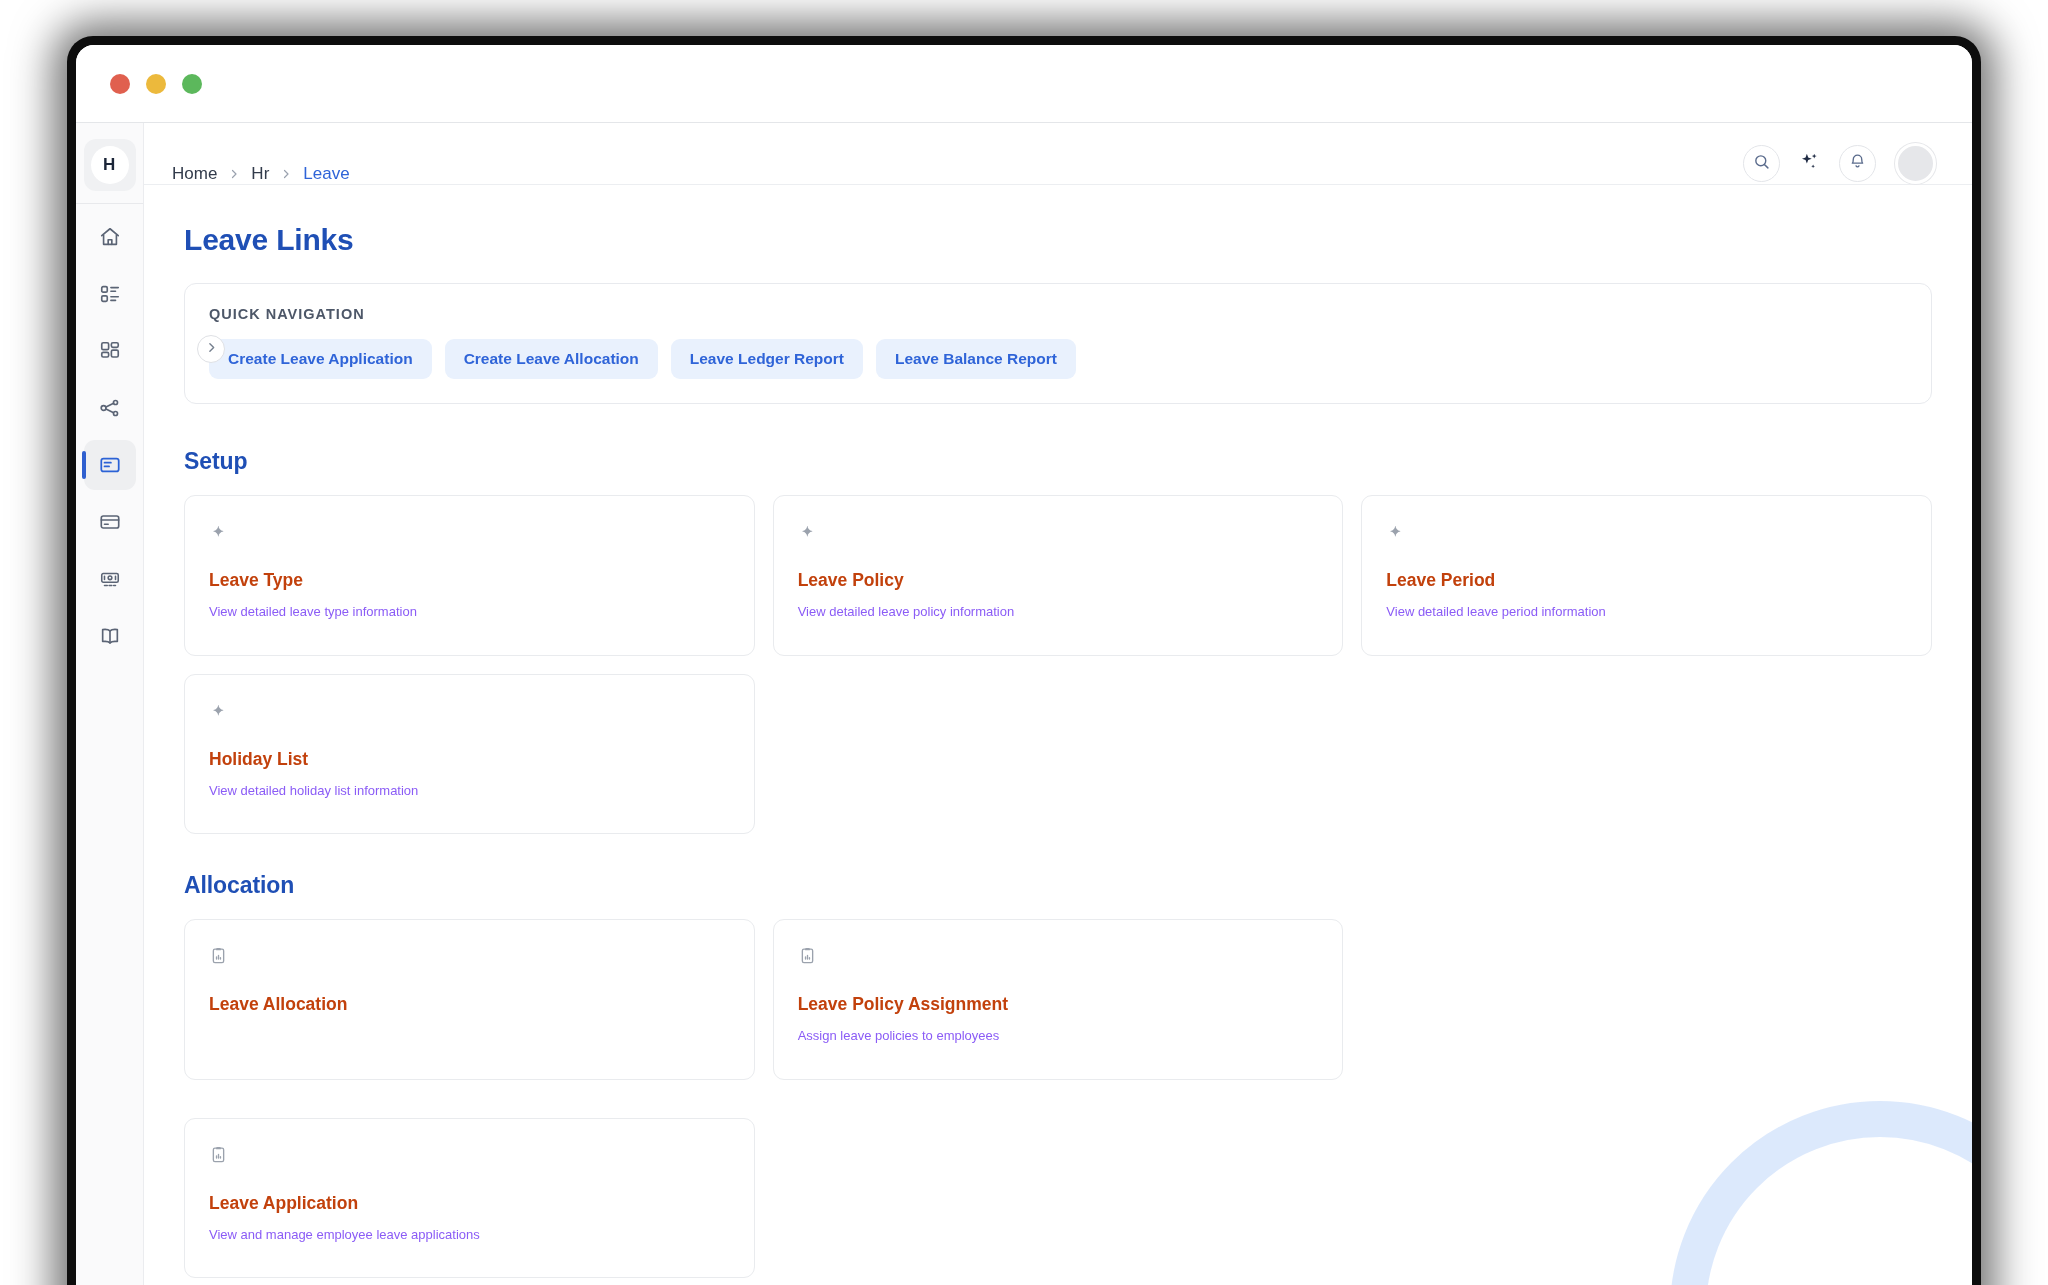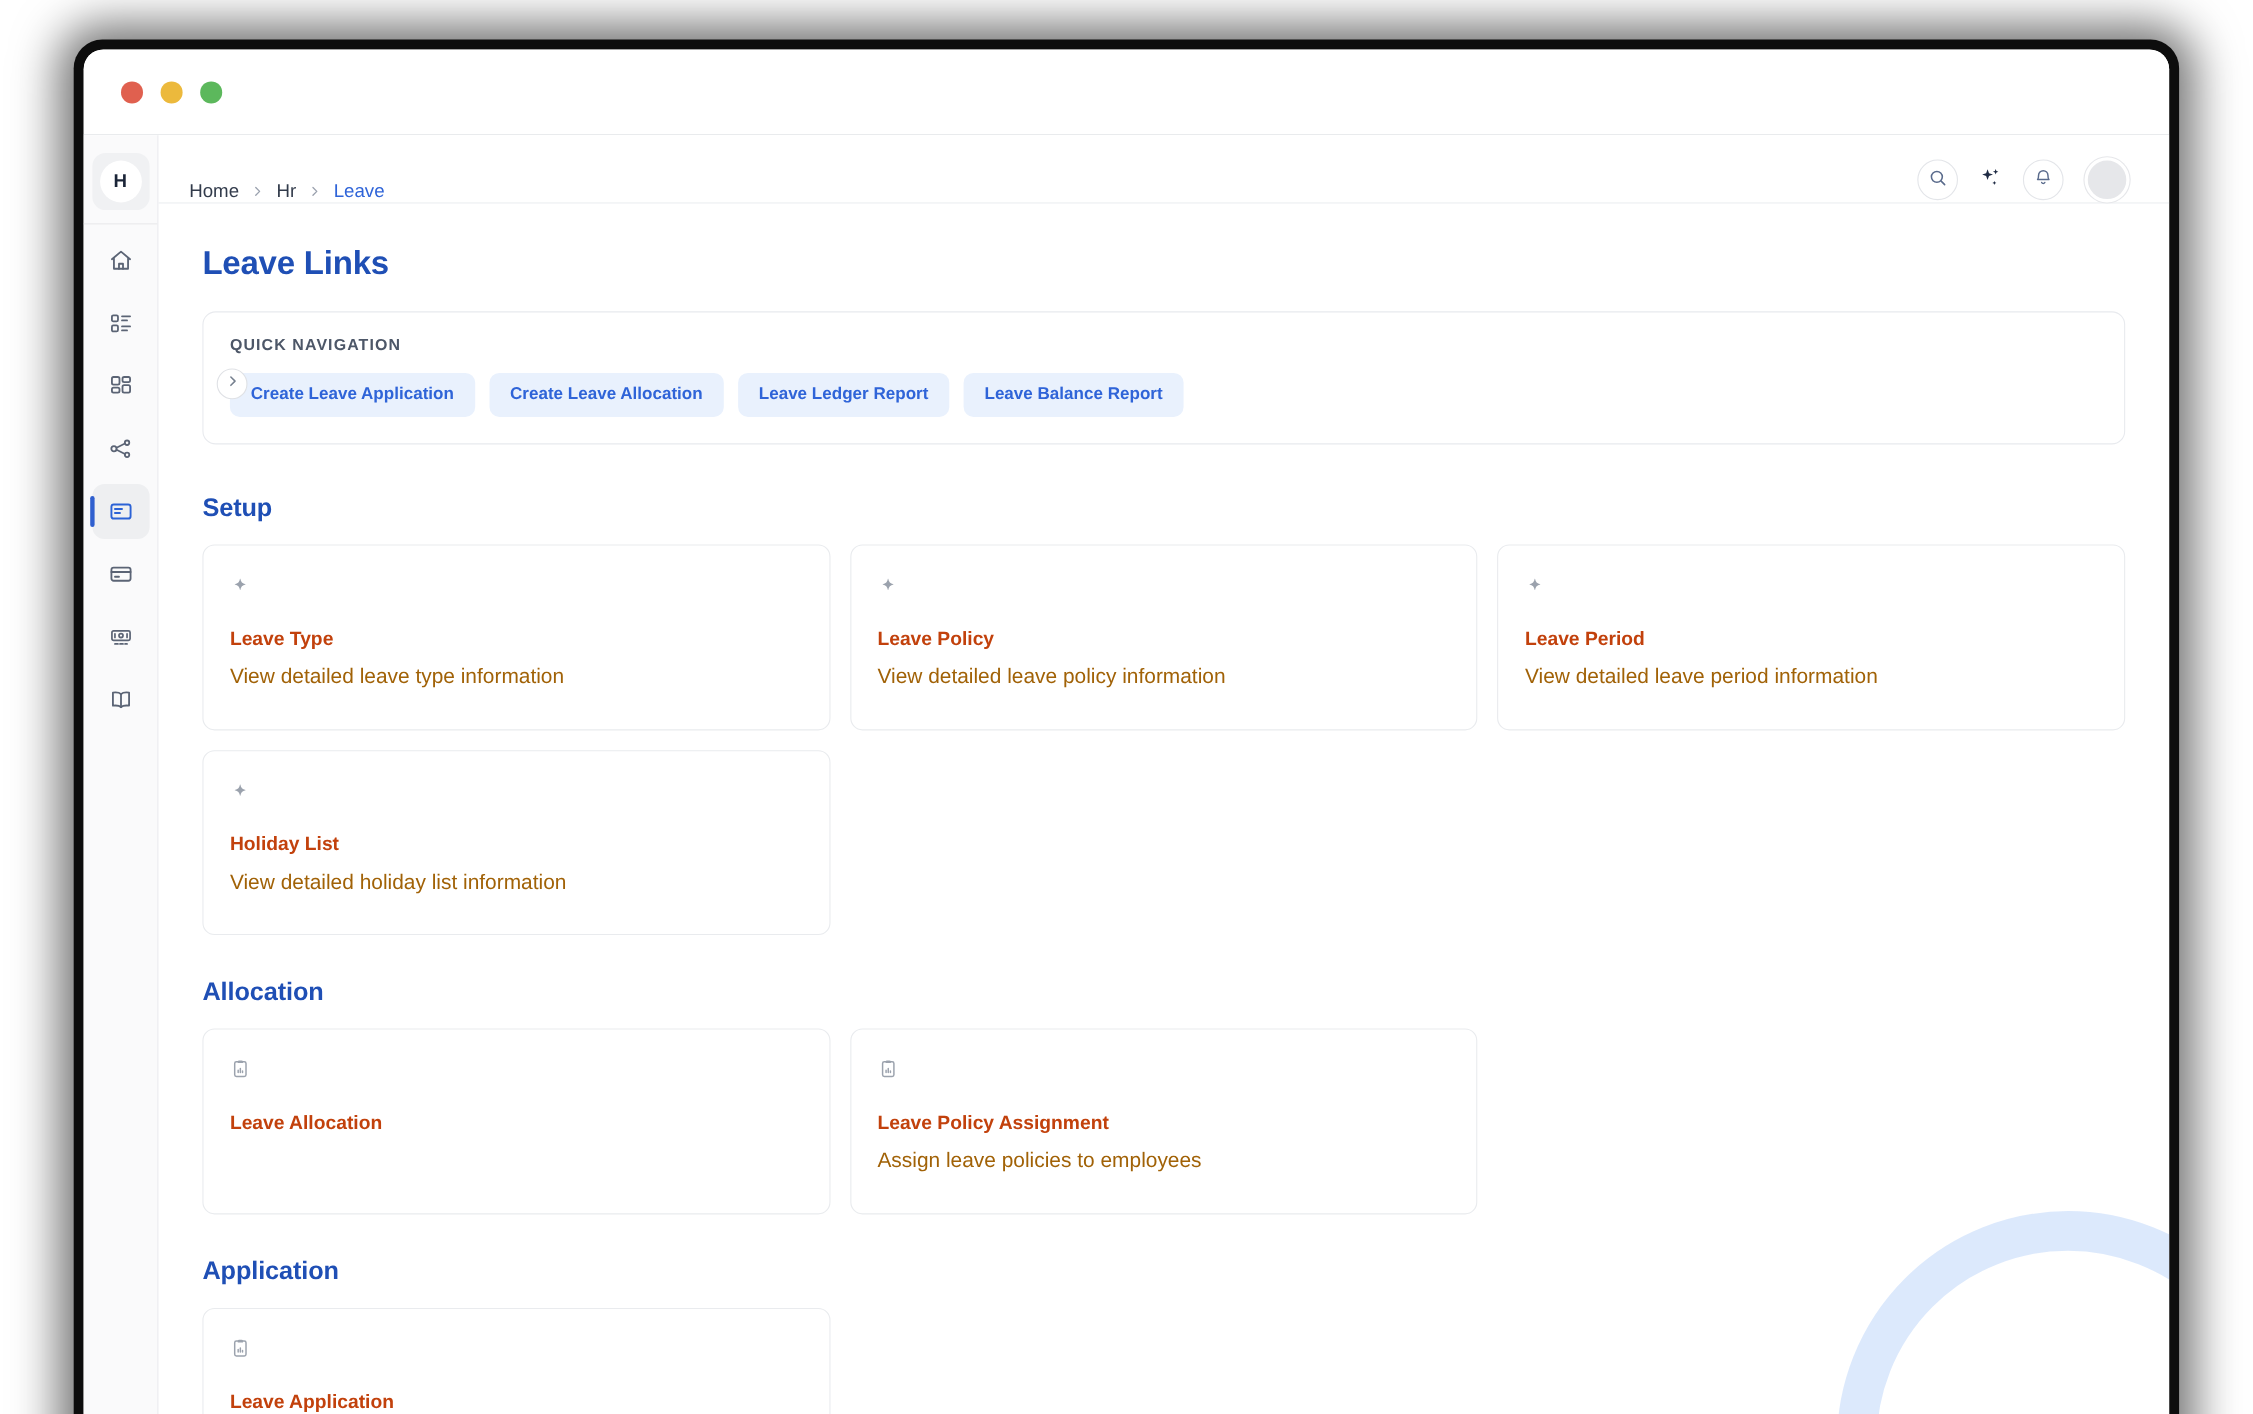--- a/index.html
+++ b/index.html
@@ -221,22 +221,22 @@
   }
   .card-icon { color: #9ba2ad; margin-bottom: 28px; height: 20px; }
   .card-icon svg { width: 19px; height: 19px; display: block; }
   .card-title {
     font-size: 17.5px;
     font-weight: 700;
     color: #c2410c;
     margin-bottom: 12px;
   }
   .card-desc {
-    font-size: 19px;
-    color: #a16207;
+    font-size: 13px;
+    color: #8b5cf6;
     line-height: 1.35;
   }
 
   
   #deco-ring {
     position: absolute;
     right: -118px;
     bottom: -196px;
     width: 420px; height: 420px;
     border-radius: 50%;
@@ -495,21 +495,20 @@
                 </div>
                 <div class="card-title">Leave Policy Assignment</div>
                 <div class="card-desc">Assign leave policies to employees</div>
               </div>
 
               <div></div>
             </div>
           </section>
 
           <section class="section">
-            <h2 class="section-title">Application</h2>
             <div class="card-grid">
 
               <div class="card">
                 <div class="card-icon">
                   <svg viewBox="0 0 24 24" fill="none" stroke="currentColor" stroke-width="1.7" stroke-linecap="round" stroke-linejoin="round">
                     <rect x="5.5" y="4" width="13" height="17" rx="2"></rect>
                     <path d="M9 4.2a1.6 1.6 0 0 1 1.6-1.6h2.8A1.6 1.6 0 0 1 15 4.2v1.3H9z" fill="currentColor" stroke="none"></path>
                     <path d="M9.5 16.5v-2.8M12 16.5v-4.6M14.5 16.5v-1.8"></path>
                   </svg>
                 </div>

